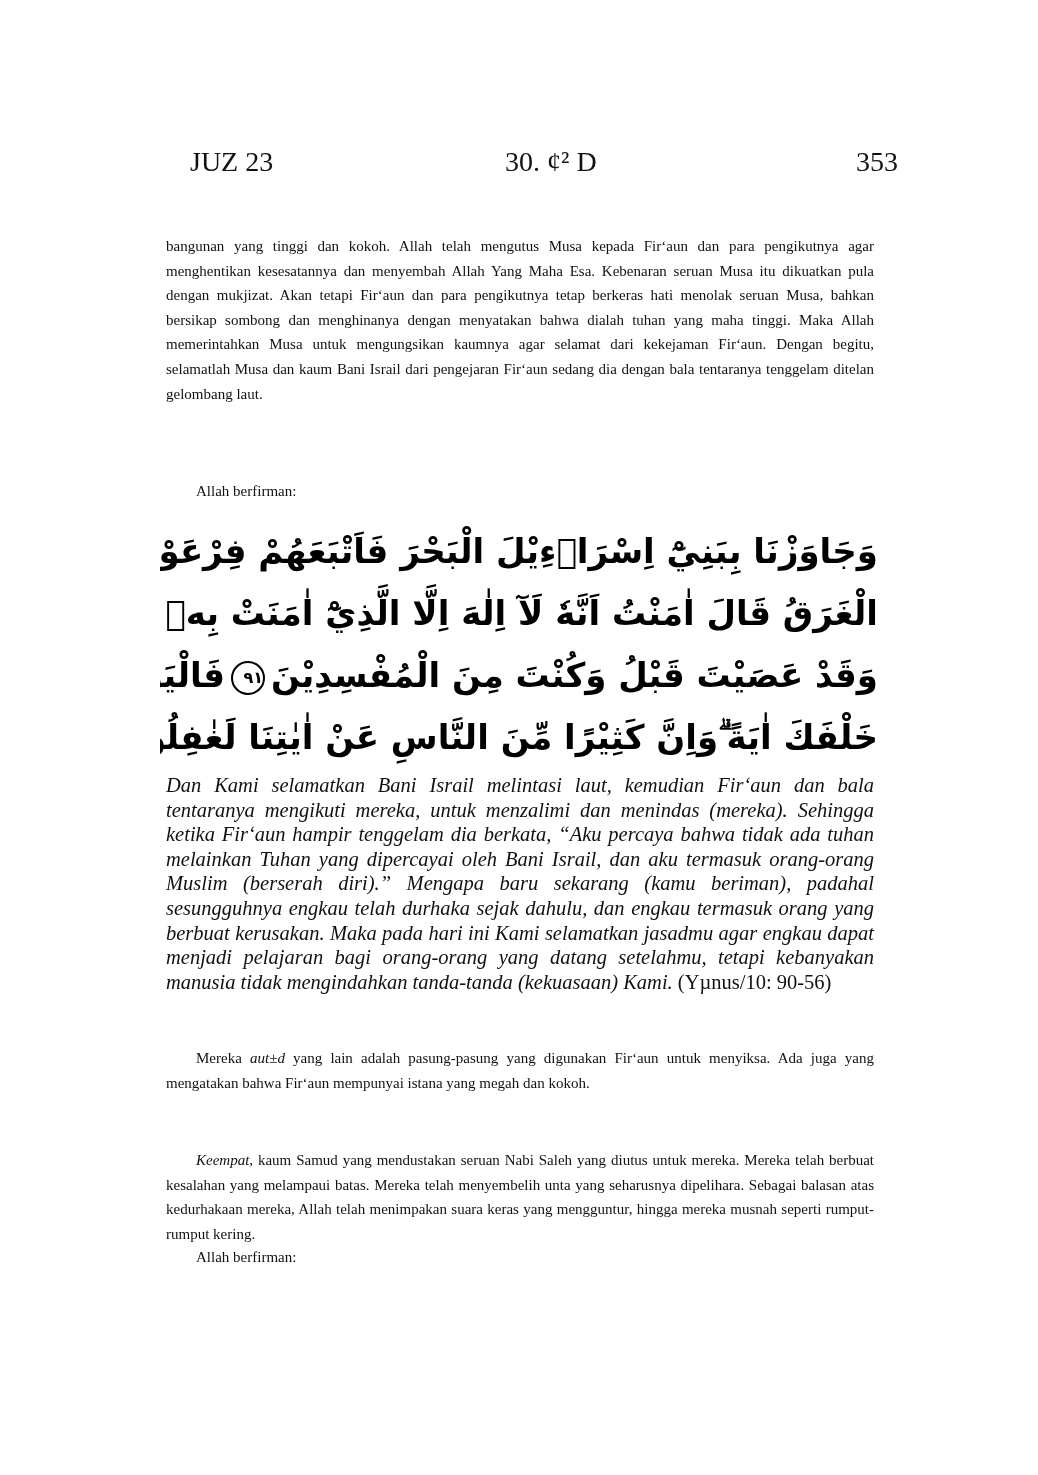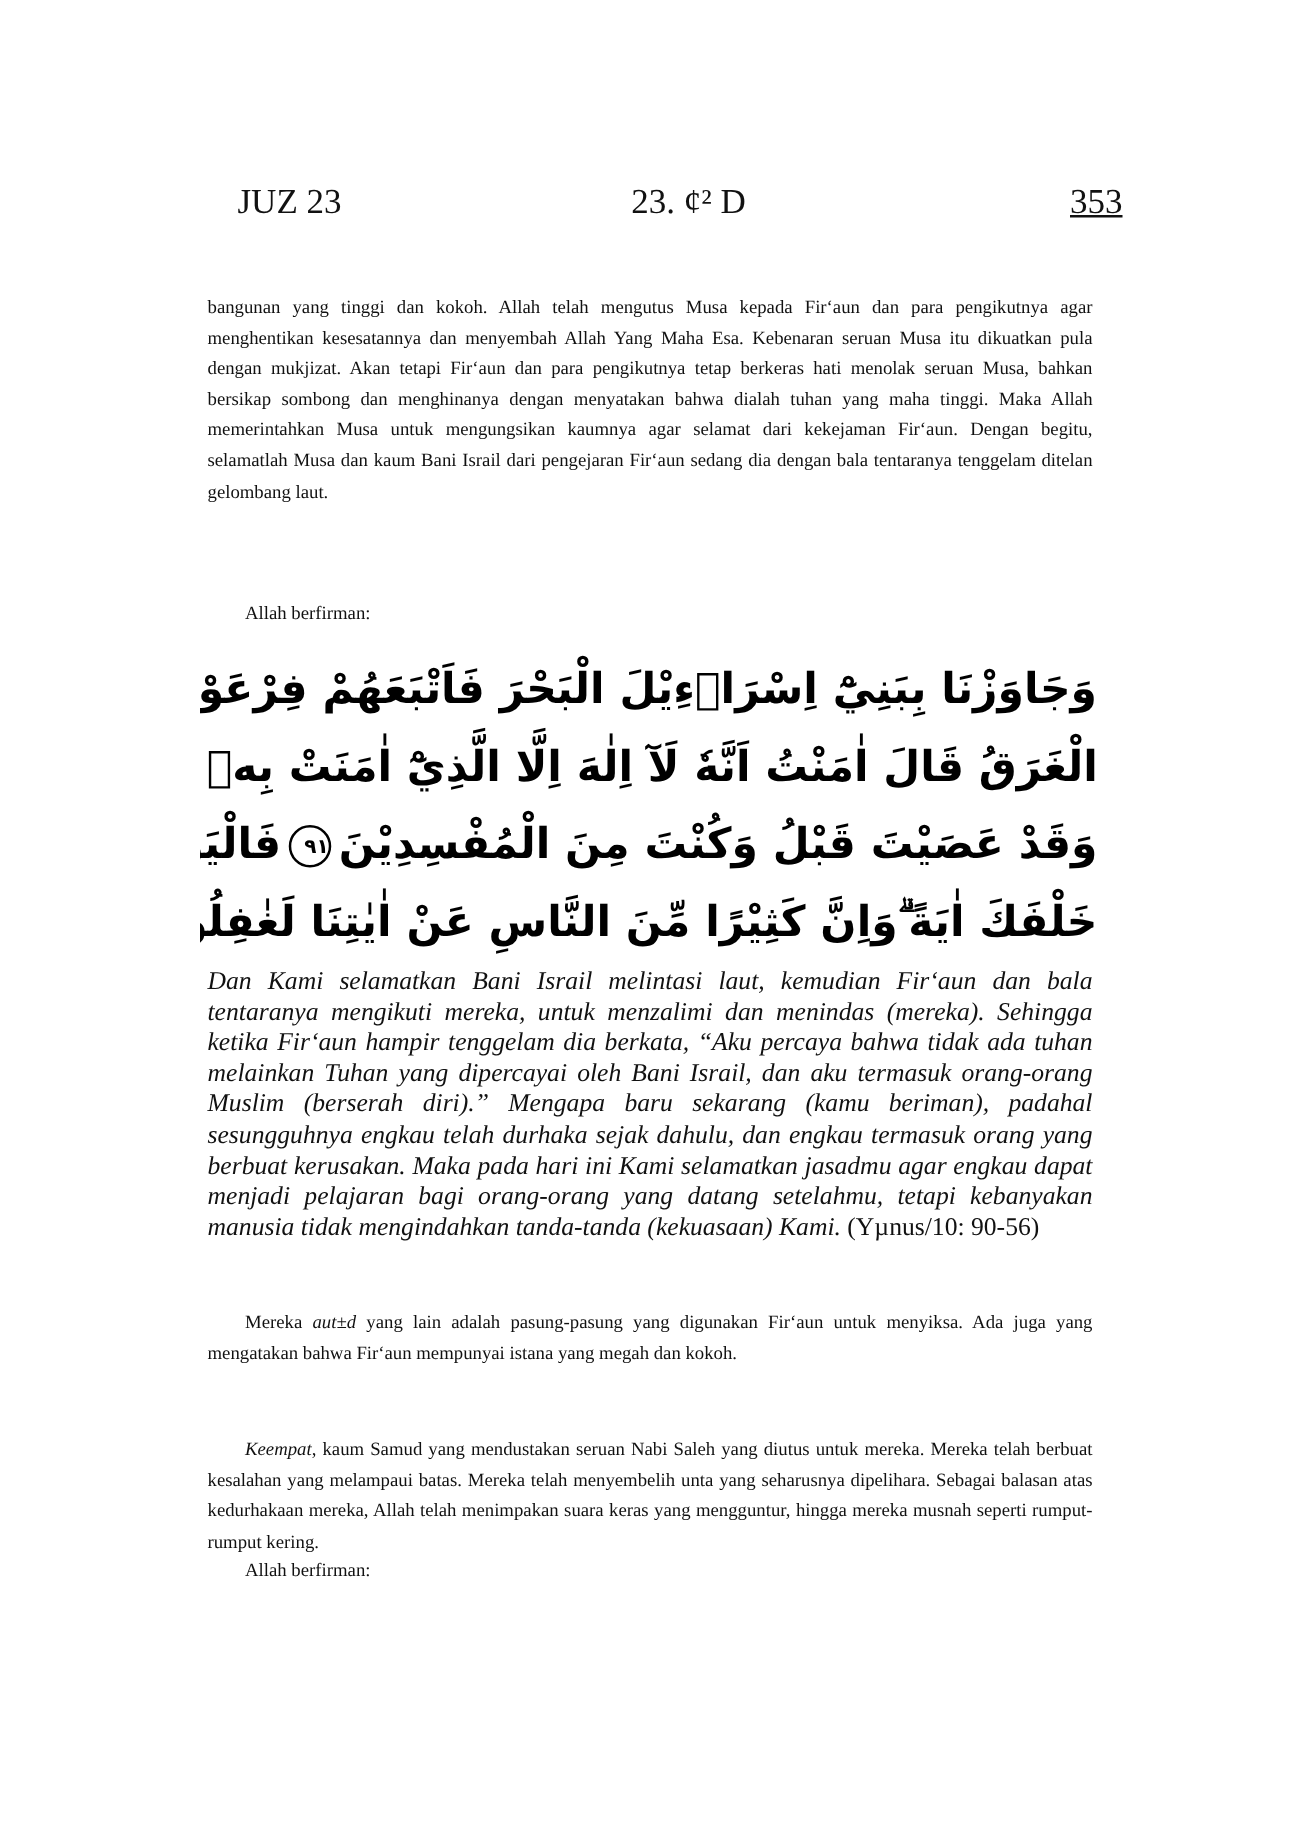--- a/index.html
+++ b/index.html
@@ -2,21 +2,21 @@
 <html><head>
 <meta charset="utf-8">
 <style>
   html, body { margin: 0; padding: 0; background: #ffffff; }
   body { width: 1038px; height: 1475px; position: relative; overflow: hidden;
          font-family: "Liberation Serif", "DejaVu Serif", serif; color: #111; }
   .header { position: absolute; top: 146px; left: 166px; width: 708px; height: 26px;
             font-size: 28px; margin-left: 24px; }
   .header .left { position: absolute; left: 0; top: 0; }
   .header .center { position: absolute; left: 315px; top: 0; }
-  .header .right { position: absolute; right: 0; top: 0; text-decoration: underline; }
+  .header .right { position: absolute; right: 0; top: 0; }
   .body-text { position: absolute; left: 166px; width: 708px; font-size: 15px;
                line-height: 24.6px; text-align: justify; }
   .p1 { top: 234px; }
   .p-indent { text-indent: 30px; margin: 0; }
   .para { margin: 0; }
   .allah1 { top: 479px; }
   .arabic { position: absolute; left: 160px; top: 520px; width: 718px; height: 248px;
             direction: rtl; text-align: justify; font-family: "DejaVu Sans", sans-serif;
             font-size: 34px; line-height: 62px; font-weight: bold; color: #000; }
   .arabic .line { display: block; text-align-last: justify; white-space: nowrap; overflow: hidden; }
@@ -29,21 +29,21 @@
   .p2 { top: 1046px; }
   .p3 { top: 1148px; }
   .allah2 { top: 1245px; }
   em { font-style: italic; }
 </style>
 </head>
 <body>
 
 <div class="header">
   <span class="left">JUZ 23</span>
-  <span class="center">23. ¢² D</span>
+  <span class="center">30. ¢² D</span>
   <span class="right">353</span>
 </div>
 
 <div class="body-text p1">
   <p class="para">bangunan yang tinggi dan kokoh. Allah telah mengutus Musa kepada Fir‘aun dan para pengikutnya agar menghentikan kesesatannya dan menyembah Allah Yang Maha Esa. Kebenaran seruan Musa itu dikuatkan pula dengan mukjizat. Akan tetapi Fir‘aun dan para pengikutnya tetap berkeras hati menolak seruan Musa, bahkan bersikap sombong dan menghinanya dengan menyatakan bahwa dialah tuhan yang maha tinggi. Maka Allah memerintahkan Musa untuk mengungsikan kaumnya agar selamat dari kekejaman Fir‘aun. Dengan begitu, selamatlah Musa dan kaum Bani Israil dari pengejaran Fir‘aun sedang dia dengan bala tentaranya tenggelam ditelan gelombang laut.</p>
 </div>
 
 <div class="body-text allah1">
   <p class="p-indent">Allah berfirman:</p>
 </div>

